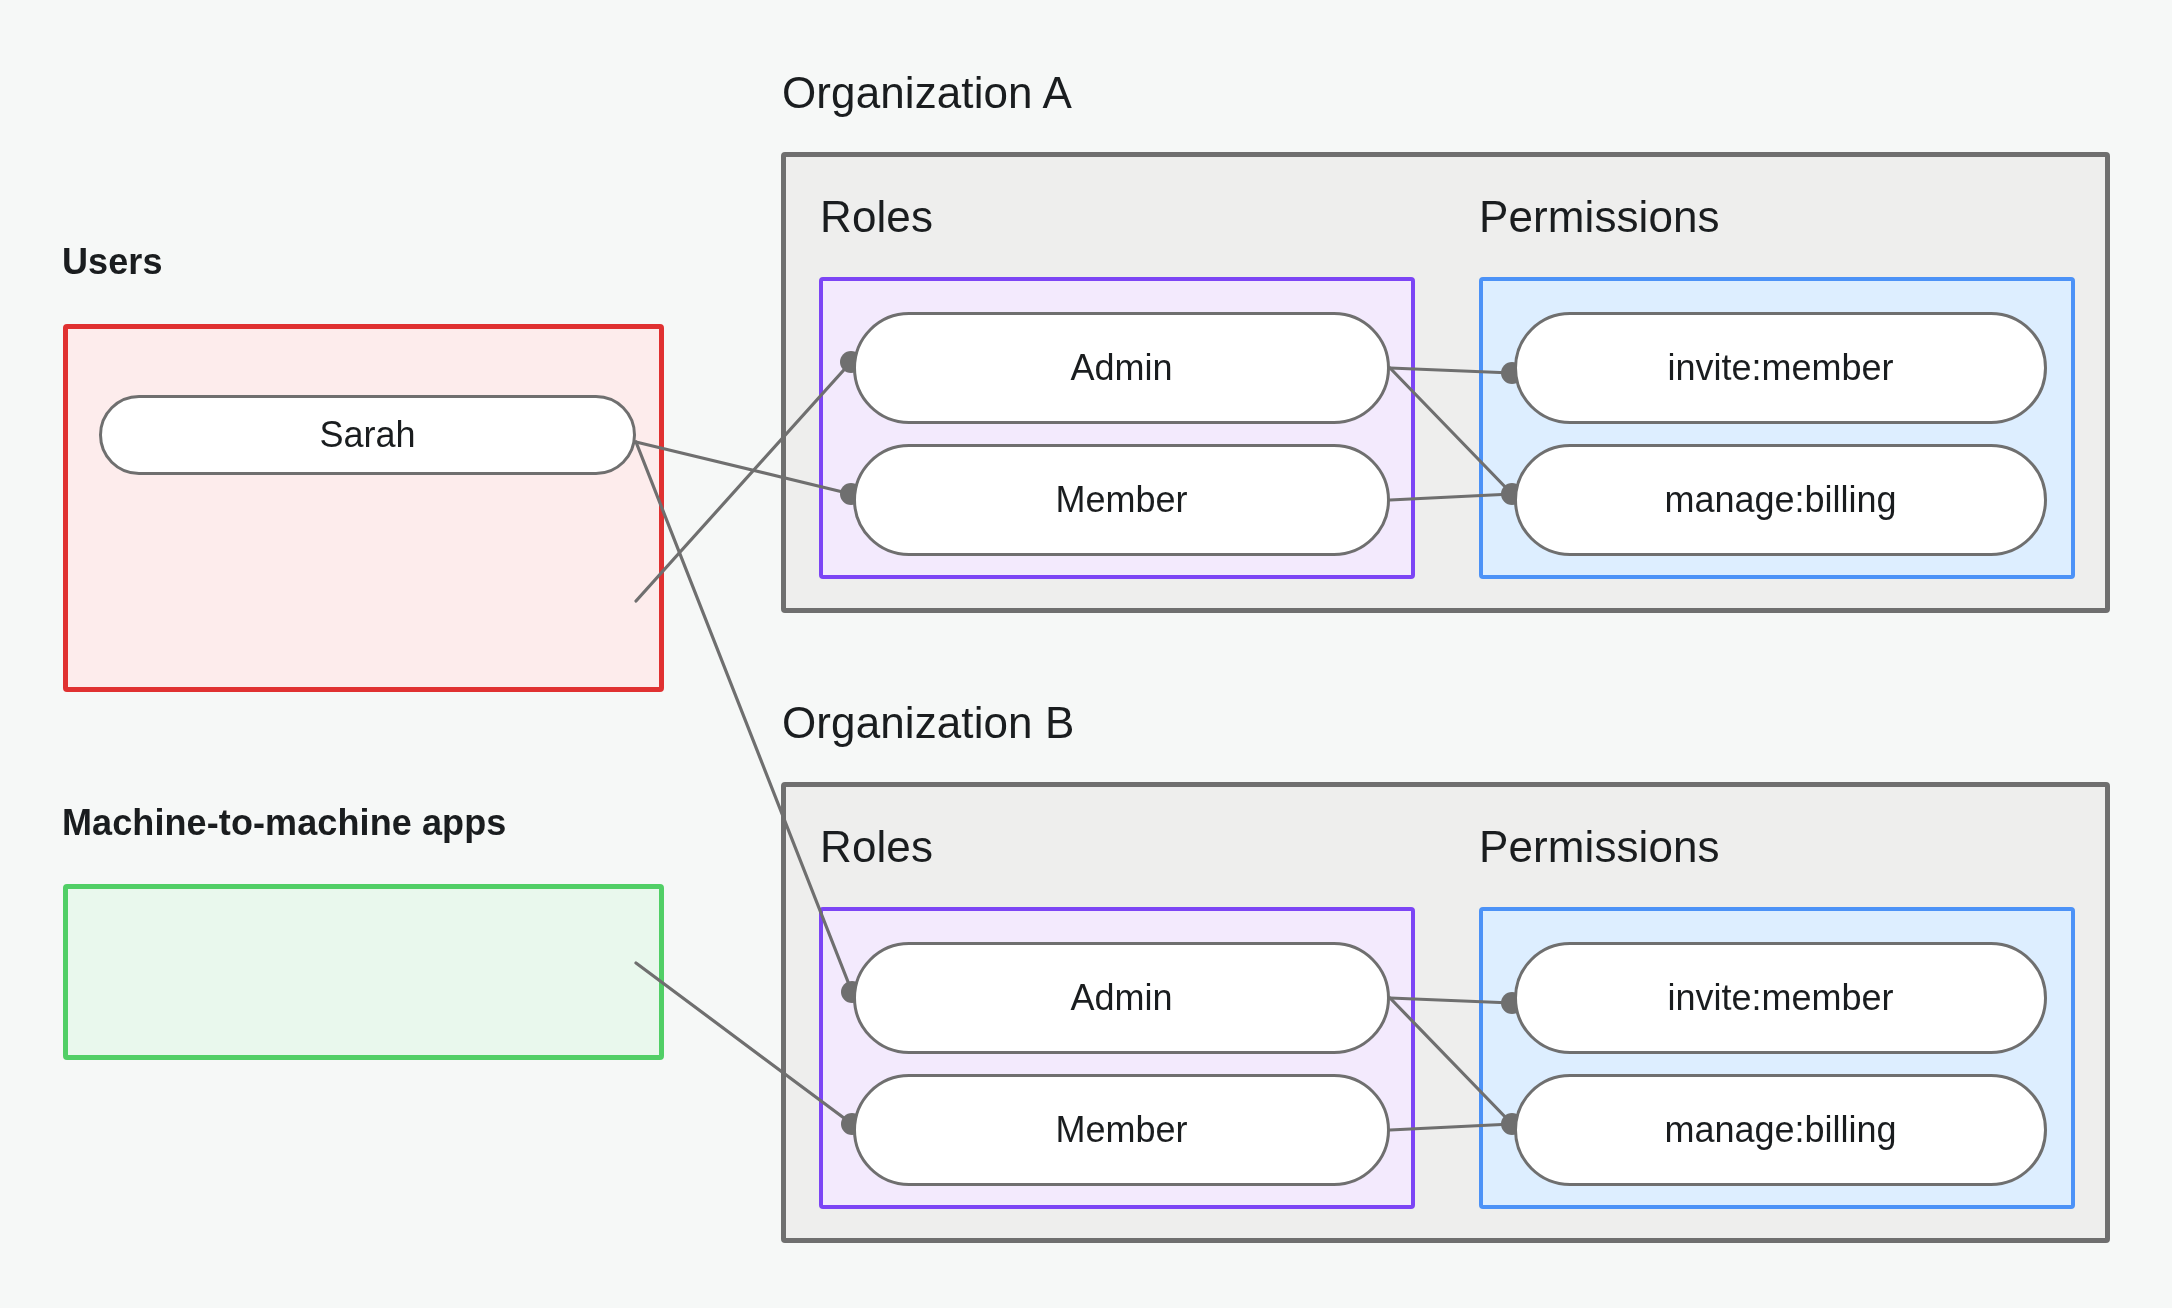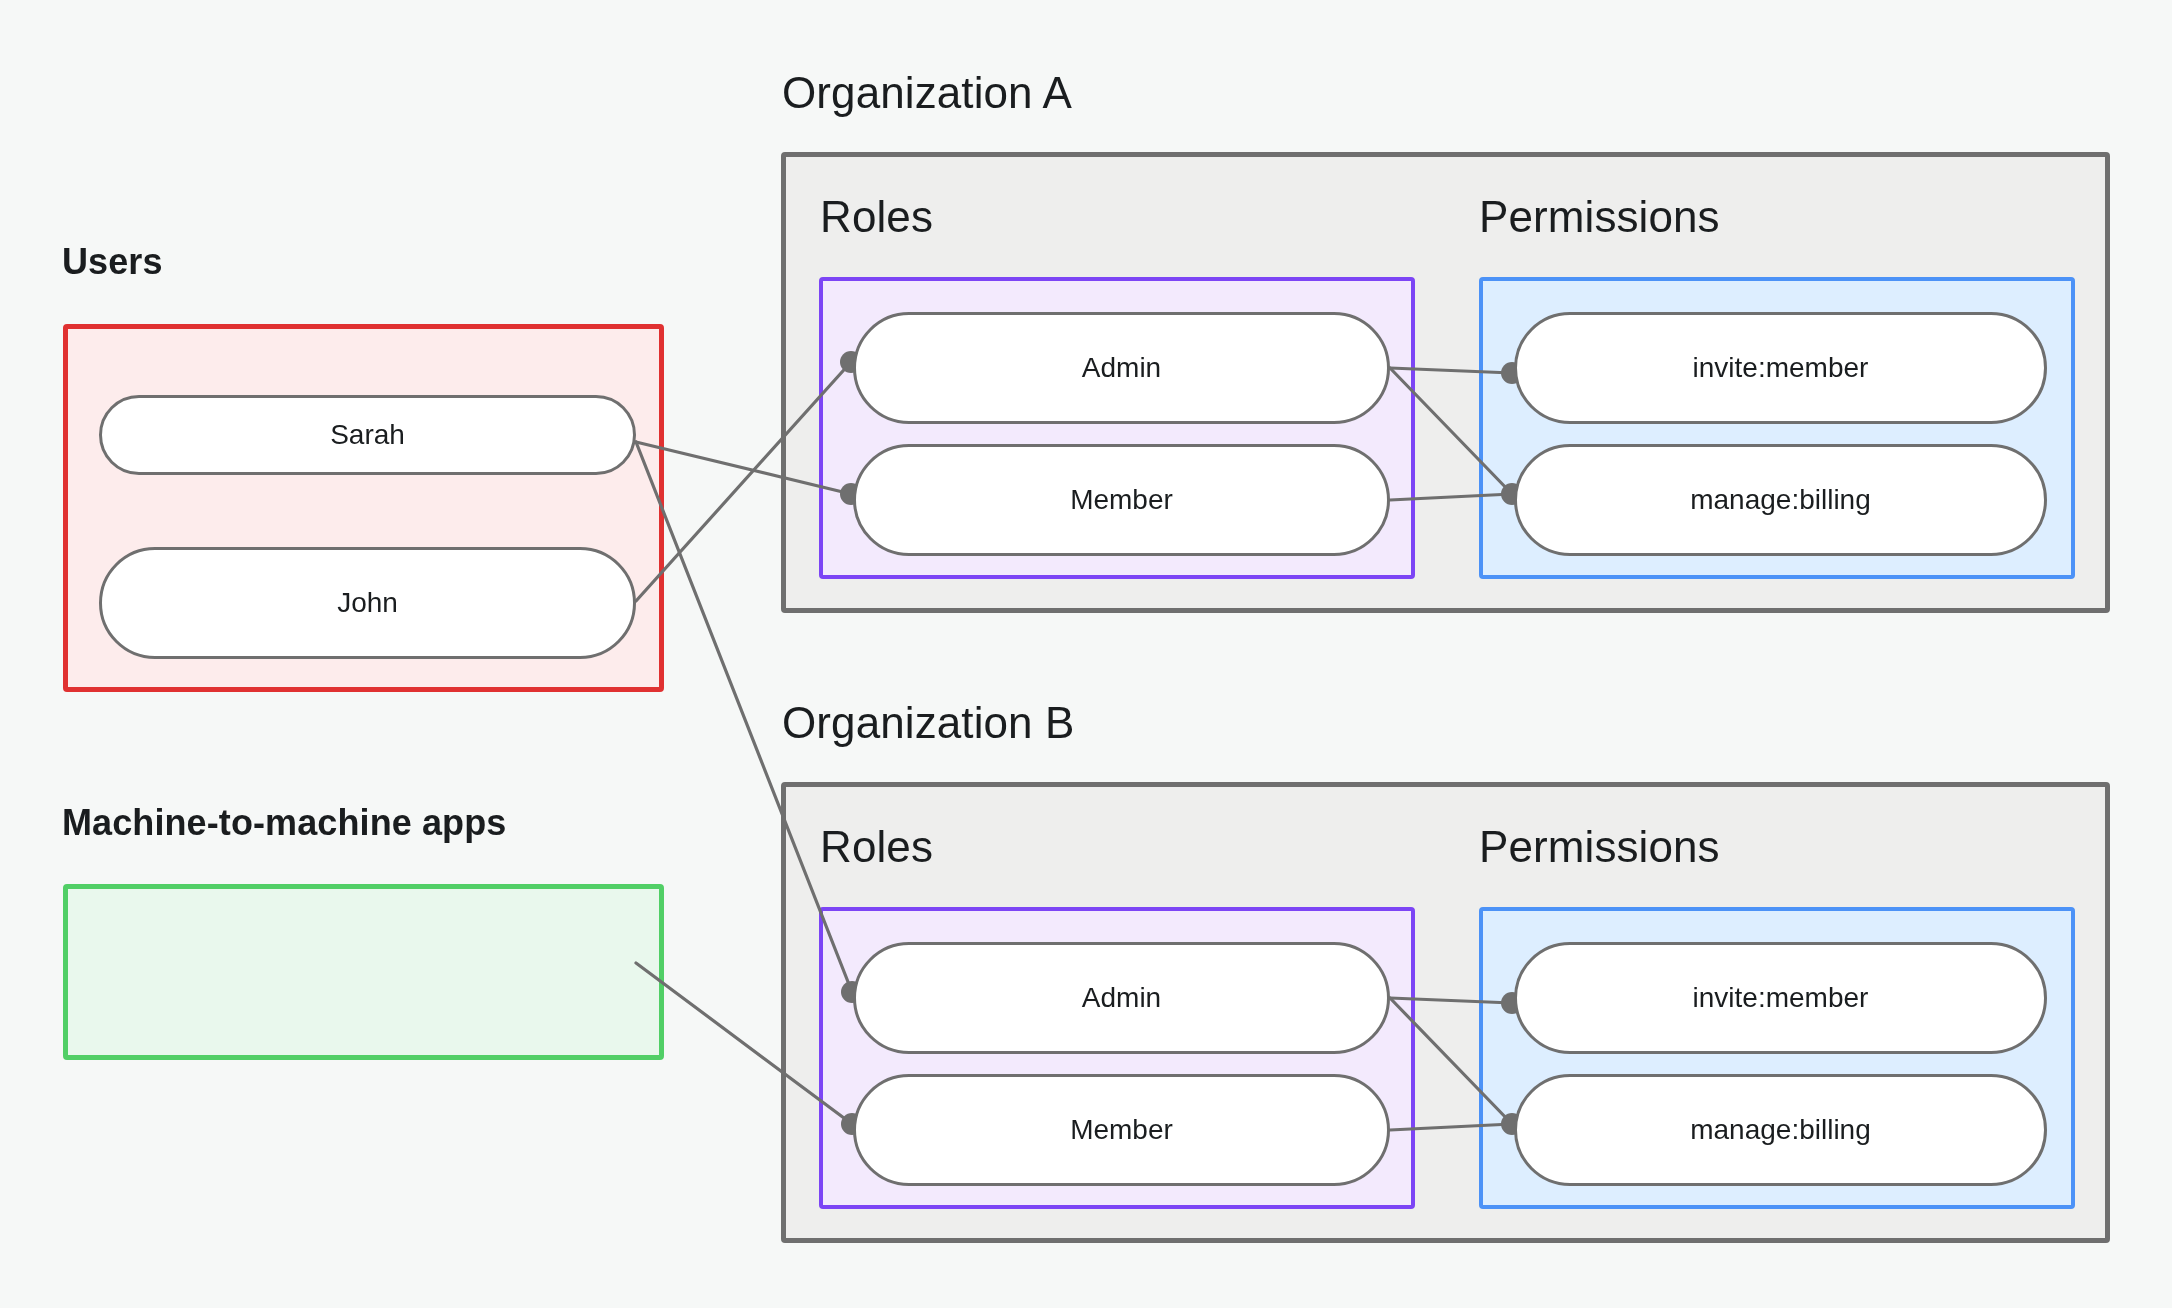--- a/index.html
+++ b/index.html
@@ -63,21 +63,21 @@
   .pill {
     position: absolute;
     box-sizing: border-box;
     background: #ffffff;
     border: 3px solid #6f6f6f;
     border-radius: 999px;
     display: flex;
     align-items: center;
     justify-content: center;
     color: #1a1d1f;
-    font-size: 28px;
+    font-size: 36px;
     font-weight: 400;
     white-space: nowrap;
     z-index: 4;
   }
 </style>
 </head>
 <body>
 
 <div id="stage">
 
@@ -115,21 +115,20 @@
       <circle cx="1512" cy="1124" r="11"></circle>
     </g>
   </svg>
 
   <div class="heading" style="left:62px; top:241px;">Users</div>
 
   <div class="group-box group-users" style="left:63px; top:324px; width:601px; height:368px;"></div>
 
   <div class="pill" style="left:99px; top:395px; width:537px; height:80px;">Sarah</div>
 
-  <div class="pill" style="left:99px; top:547px; width:537px; height:112px;">John</div>
 
   <div class="heading" style="left:62px; top:802px;">Machine-to-machine apps</div>
 
   <div class="group-box group-m2m" style="left:63px; top:884px; width:601px; height:176px;"></div>
 
 
   <div class="sub-heading" style="left:782px; top:68px;">Organization A</div>
 
   <div class="group-box group-org" style="left:781px; top:152px; width:1329px; height:461px;"></div>
 

